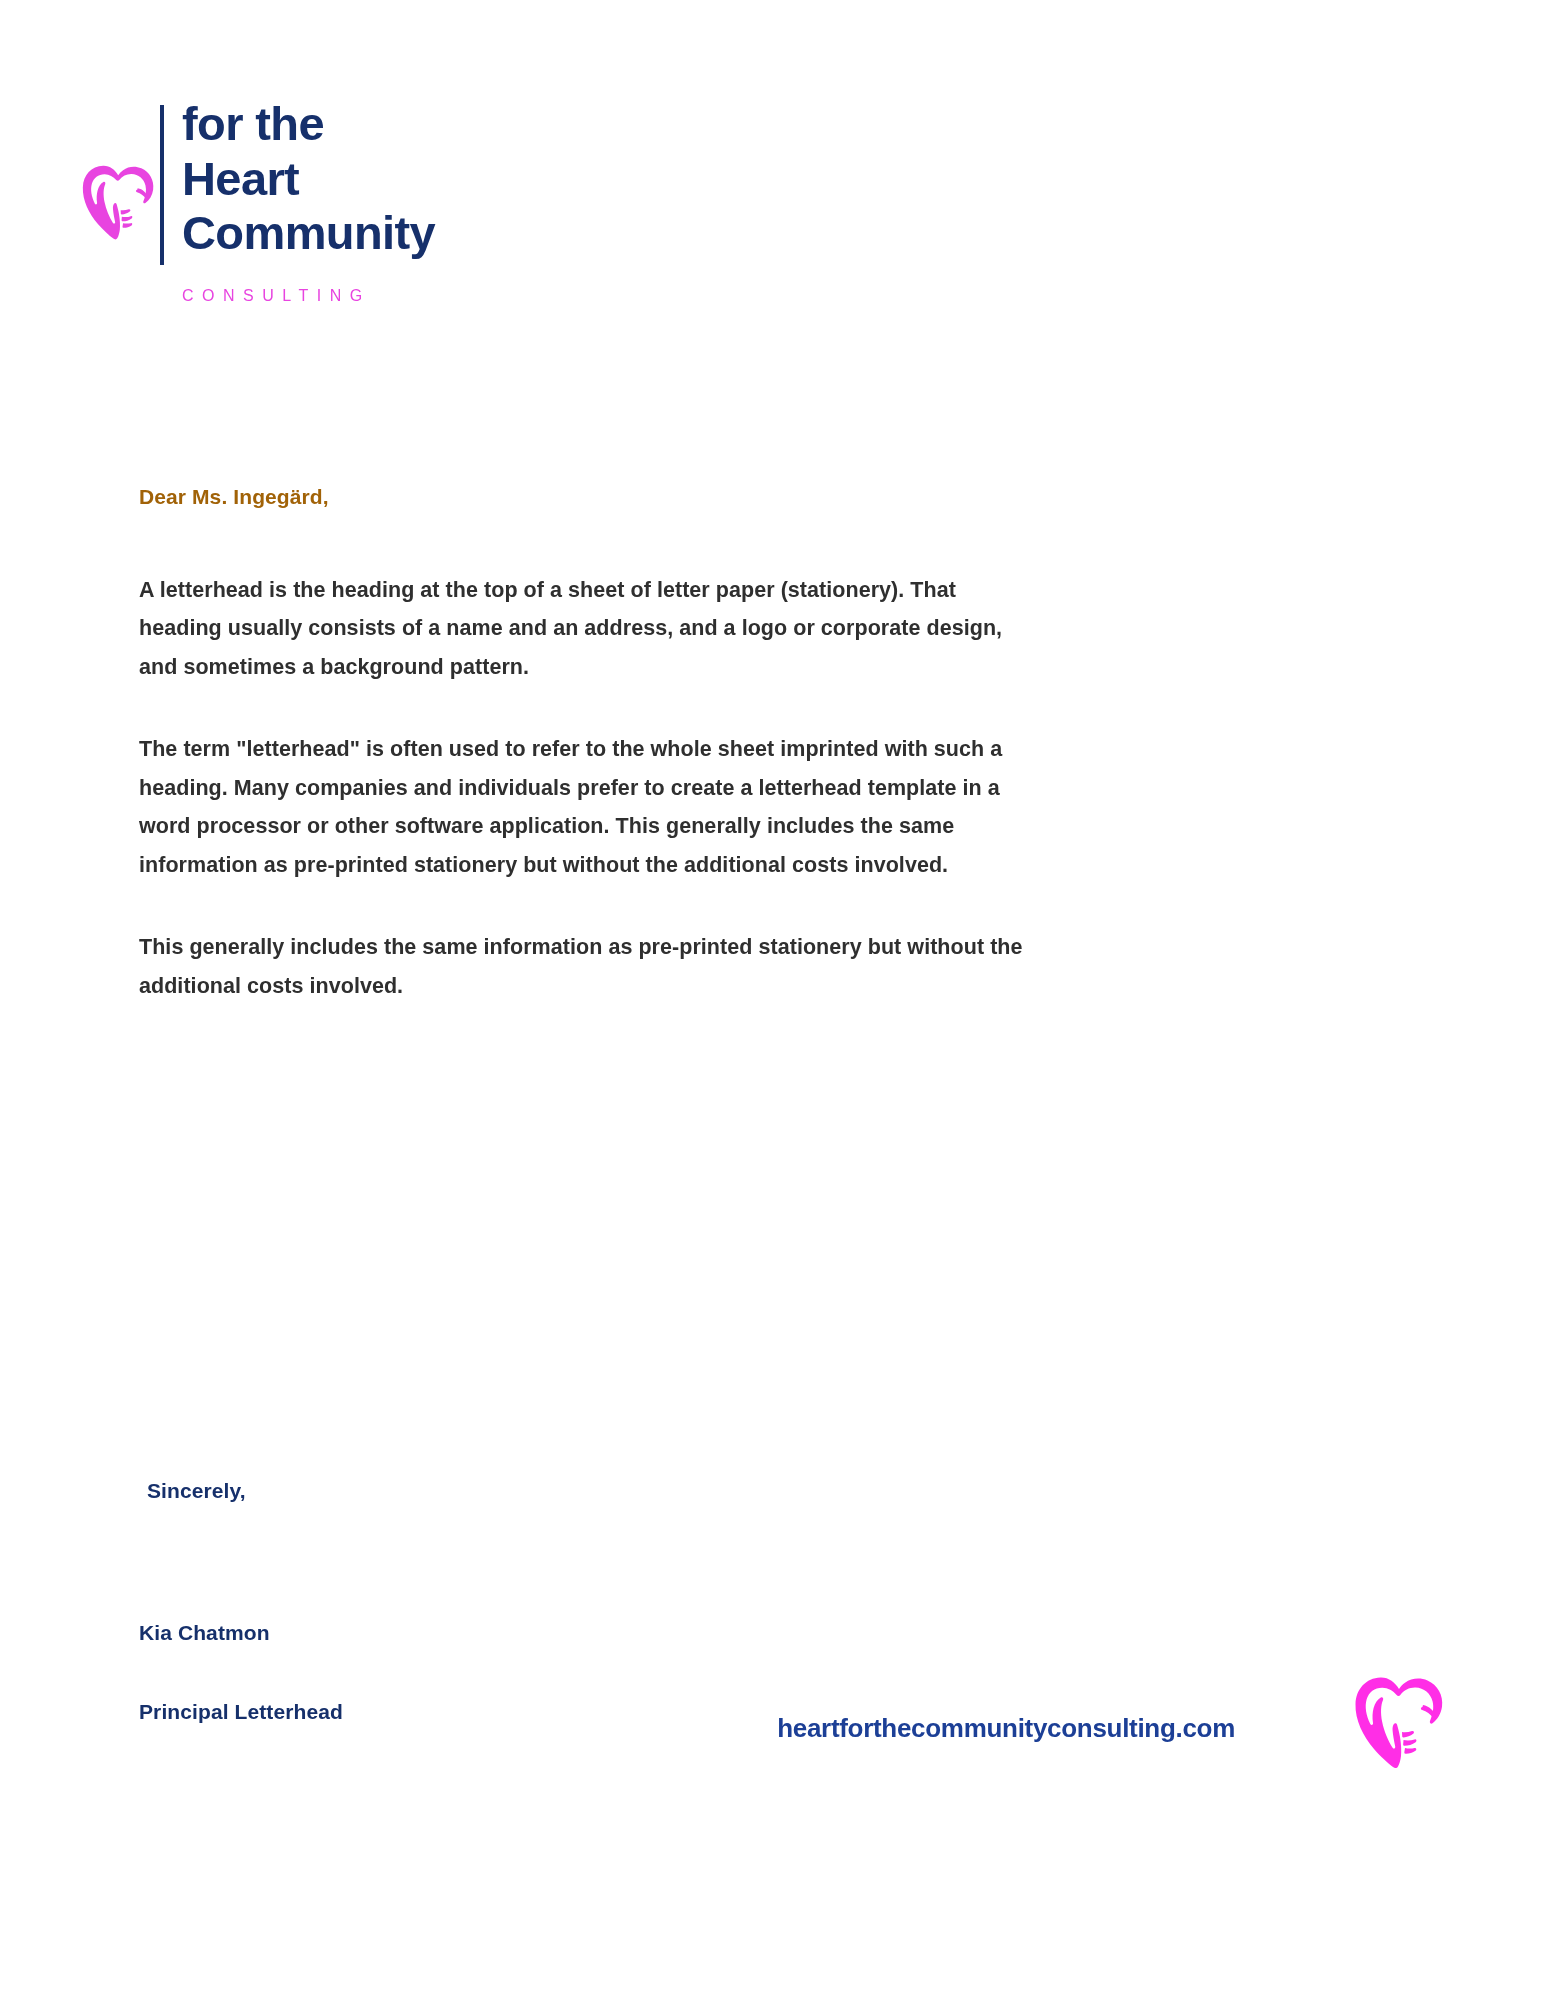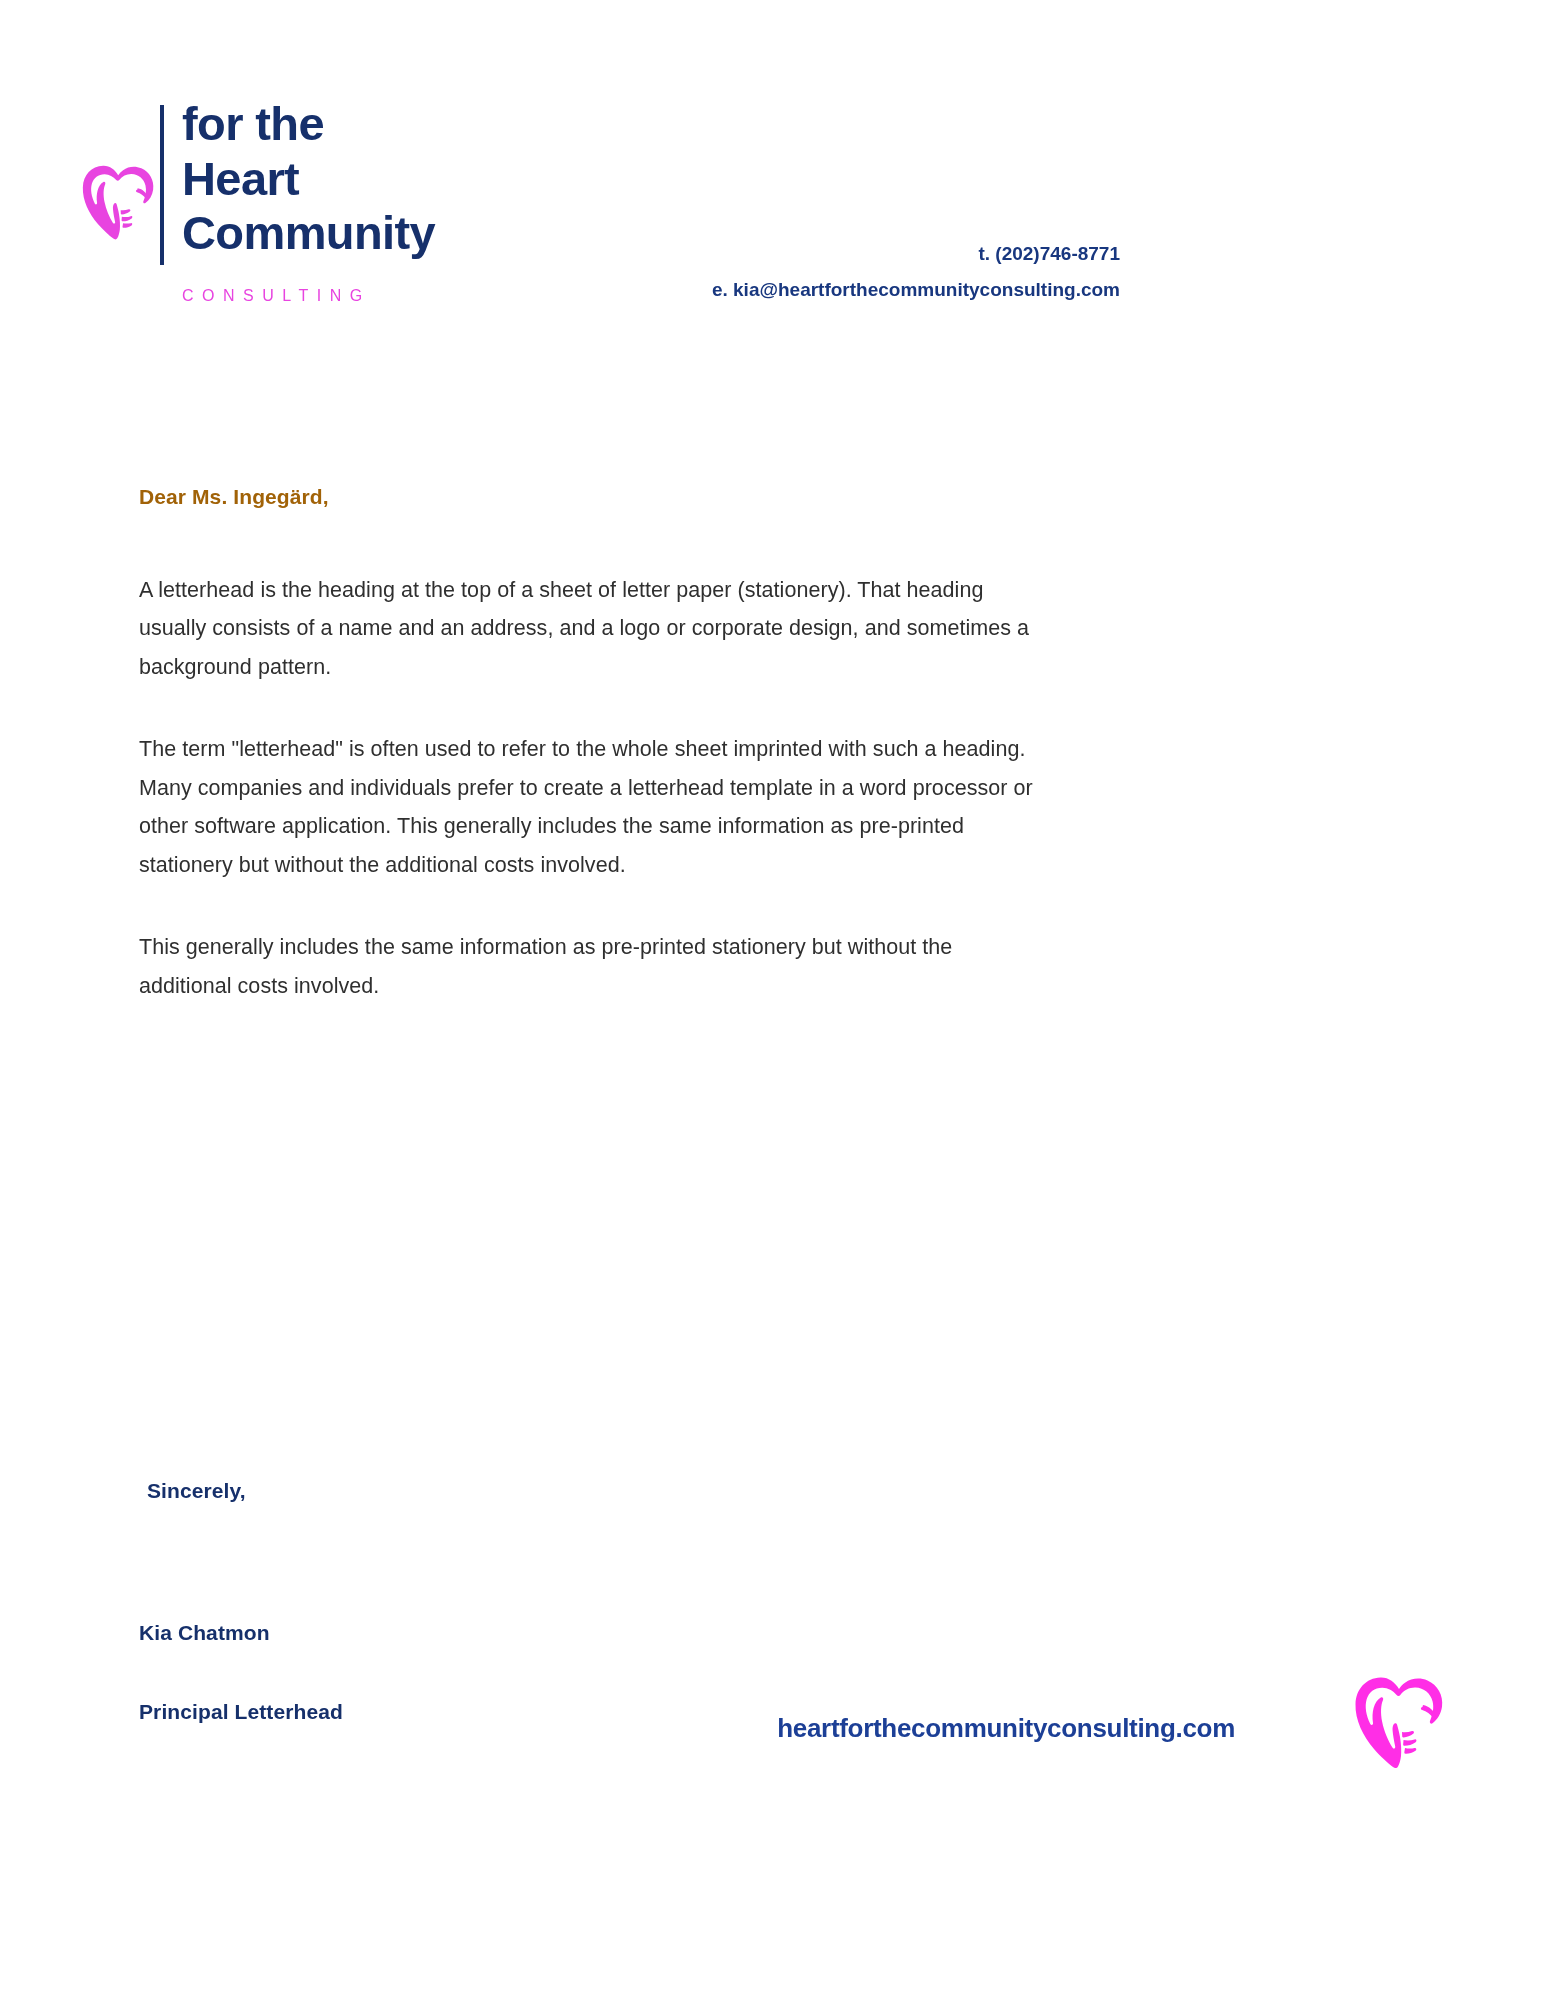--- a/index.html
+++ b/index.html
@@ -106,20 +106,21 @@
     margin: 0 0 62px 0;
     letter-spacing: 0.1px;
   }
 
   .para {
     color: #2f2f2f;
     font-size: 21.5px;
     line-height: 1.79;
     margin: 0 0 44px 0;
     letter-spacing: 0.05px;
+    font-weight: bold;
   }
   .para:last-of-type { margin-bottom: 4px; }
 
   .signoff {
     position: absolute;
     left: 139px;
     top: 1479px;
     color: #16306b;
     font-size: 21px;
     font-weight: bold;
@@ -209,24 +210,20 @@
 
       <div class="logo-wordmark">
         <span class="ln">for the</span>
         <span class="ln">Heart</span>
         <span class="ln">Community</span>
       </div>
 
       <div class="logo-consulting">CONSULTING</div>
     </div>
 
-    <div class="contact">
-      <span class="cline">t. (202)746-8771</span>
-      <span class="cline">e. kia@heartforthecommunityconsulting.com</span>
-    </div>
   </div>
 
   <div class="letter">
     <p class="salutation">Dear Ms. Ingegärd,</p>
     <p class="para">A letterhead is the heading at the top of a sheet of letter paper (stationery). That heading usually consists of a name and an address, and a logo or corporate design, and sometimes a background pattern.</p>
     <p class="para">The term "letterhead" is often used to refer to the whole sheet imprinted with such a heading. Many companies and individuals prefer to create a letterhead template in a word processor or other software application. This generally includes the same information as pre-printed stationery but without the additional costs involved.</p>
     <p class="para">This generally includes the same information as pre-printed stationery but without the additional costs involved.</p>
   </div>
 
   <div class="signoff">Sincerely,</div>

